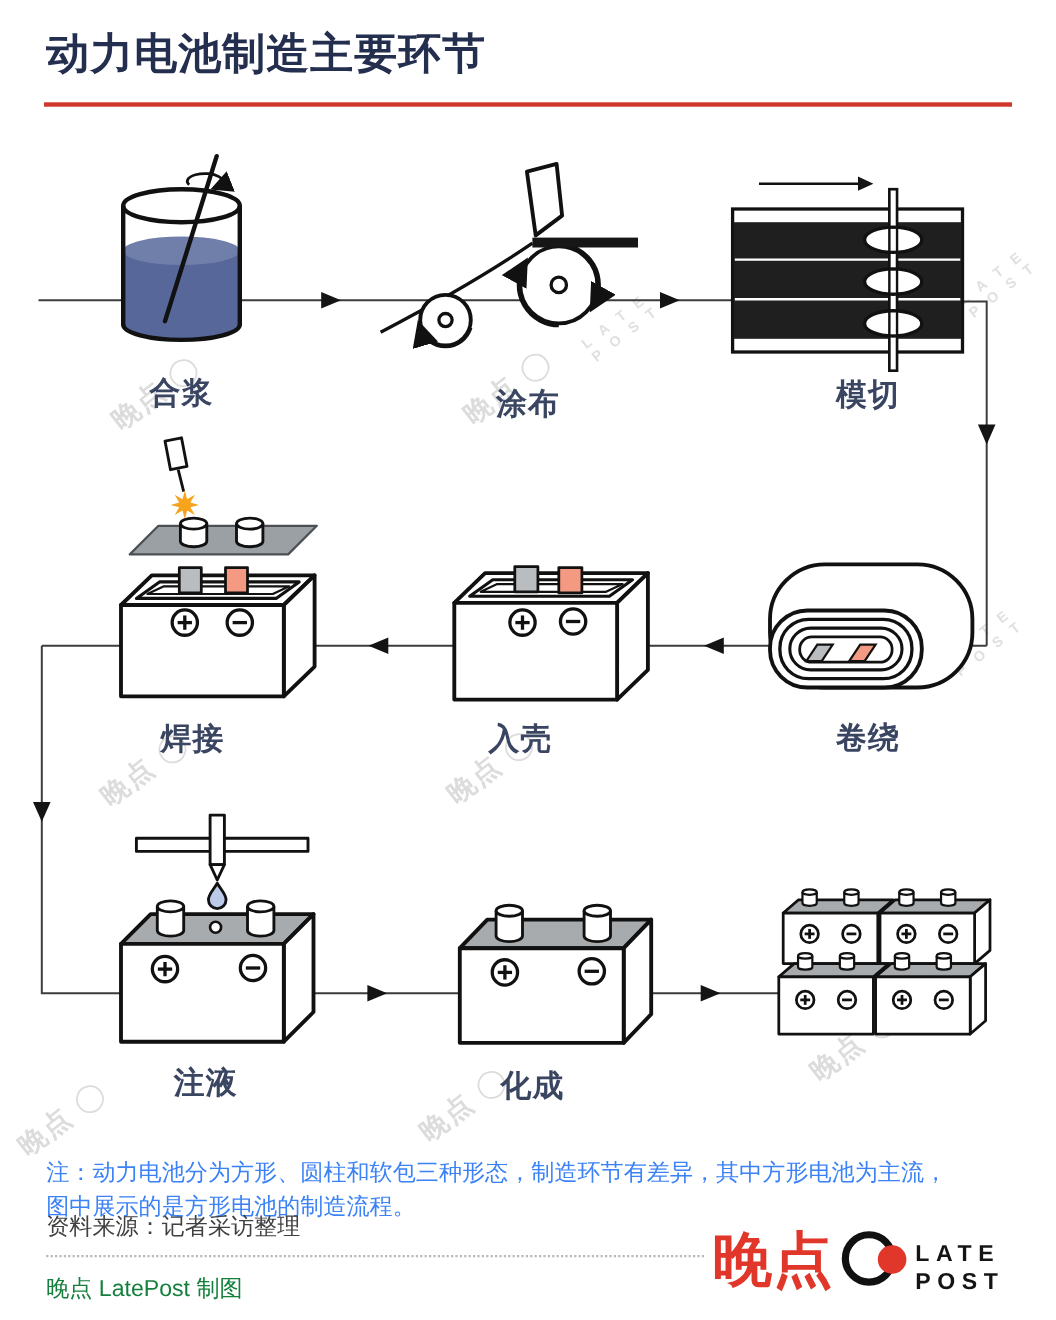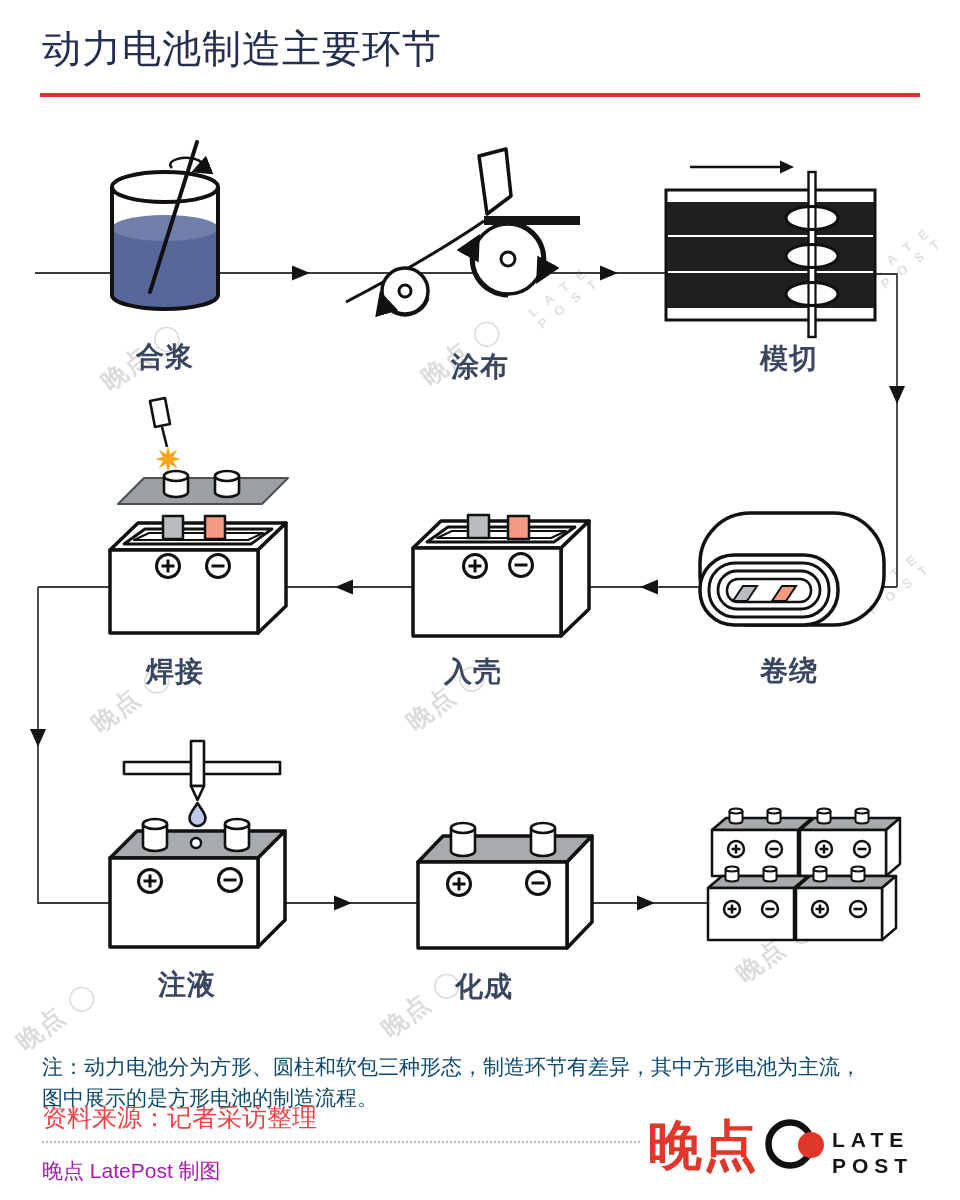--- a/index.html
+++ b/index.html
@@ -1,33 +1,33 @@
 <!DOCTYPE html>
 <html><head>
 <meta charset="utf-8">
 <style>
   html,body{margin:0;padding:0;background:#fff;}
   .page{position:relative;width:960px;height:1200px;background:#ffffff;overflow:hidden;
         font-family:"Liberation Sans","DejaVu Sans",sans-serif;}
-  .title{position:absolute;left:42px;top:22px;font-size:39px;font-weight:400;
+  .title{position:absolute;left:42px;top:22px;font-size:39px;font-weight:700;
          color:#242e4e;letter-spacing:1px;white-space:nowrap;}
   .title-rule{position:absolute;left:40px;top:93px;width:880px;height:4px;background:#cf372b;}
   .diagram-svg{position:absolute;left:0;top:0;}
   .step-label{position:absolute;transform:translateX(-50%);font-size:28px;font-weight:700;
               color:#3a4562;letter-spacing:1px;white-space:nowrap;text-align:right;}
   .wm{position:absolute;transform:rotate(-38deg);font-weight:700;color:#dcdcdc;
       pointer-events:none;white-space:nowrap;}
   .wm-cn{font-size:25px;letter-spacing:2px;}
   .wm-latin{font-size:13px;letter-spacing:4px;line-height:15px;color:#e0e0e0;text-align:left;}
   .wm-latin span{display:block;}
   .note{position:absolute;left:42px;top:1030px;width:880px;font-size:21px;line-height:31px;
-        color:#0c4a6e;}
-  .source{position:absolute;left:42px;top:1101px;font-size:25px;color:#ef4444;}
+        color:#3b82f6;}
+  .source{position:absolute;left:42px;top:1101px;font-size:21px;color:#404040;}
   .dotted-rule{position:absolute;left:42px;top:1141px;width:598px;border-top:2px dotted #b8b8b8;}
-  .credit{position:absolute;left:42px;top:1157px;font-size:21px;color:#a21caf;}
+  .credit{position:absolute;left:42px;top:1157px;font-size:21px;color:#15803d;}
   .logo{position:absolute;left:648px;top:1108px;width:300px;height:78px;}
   .logo-cn{position:absolute;left:0;top:2px;font-size:54px;font-weight:900;color:#e1362a;
            letter-spacing:1px;}
   .logo-ring{position:absolute;left:112px;top:6px;}
   .logo-en{position:absolute;left:184px;top:7px;font-size:21px;font-weight:800;
            letter-spacing:6px;line-height:26px;color:#141414;margin-top:12px;}
   .logo-en span{display:block;}
 </style>
 </head>
 <body>

